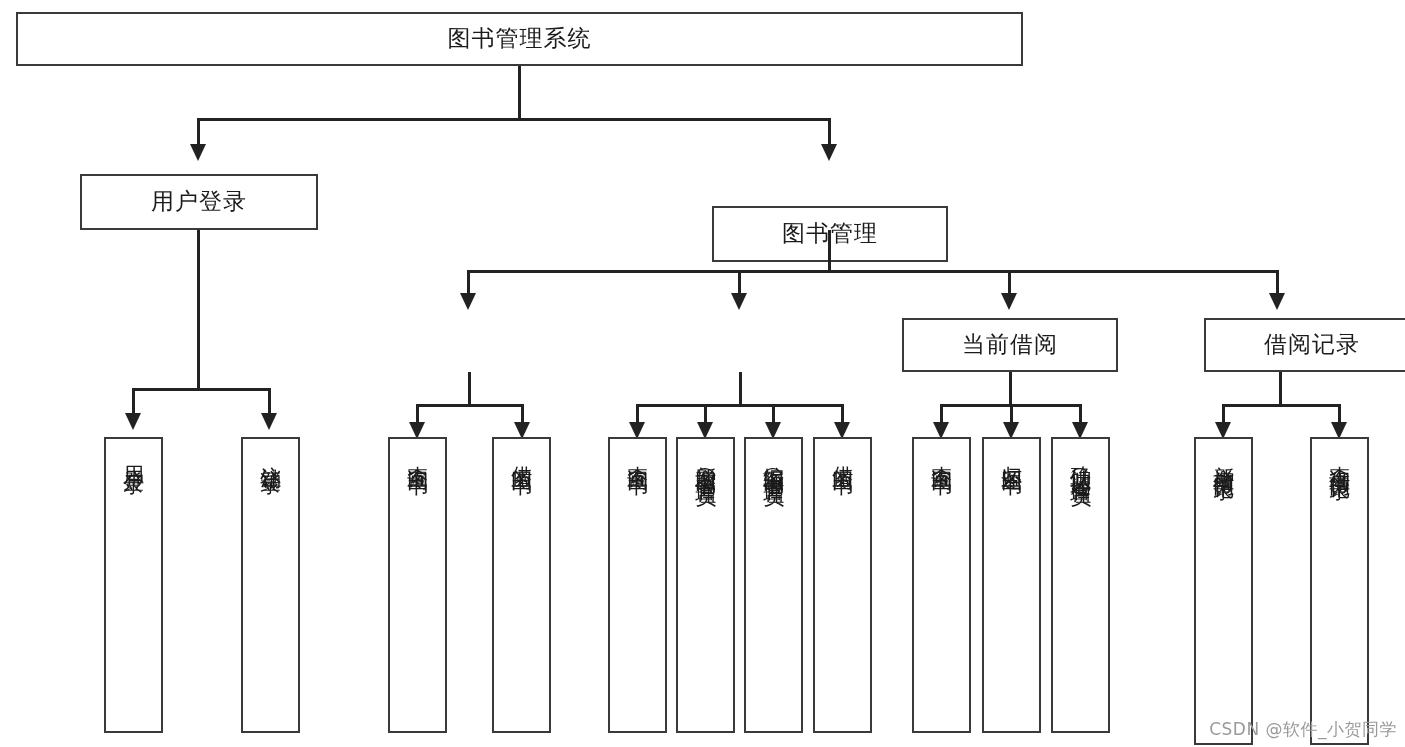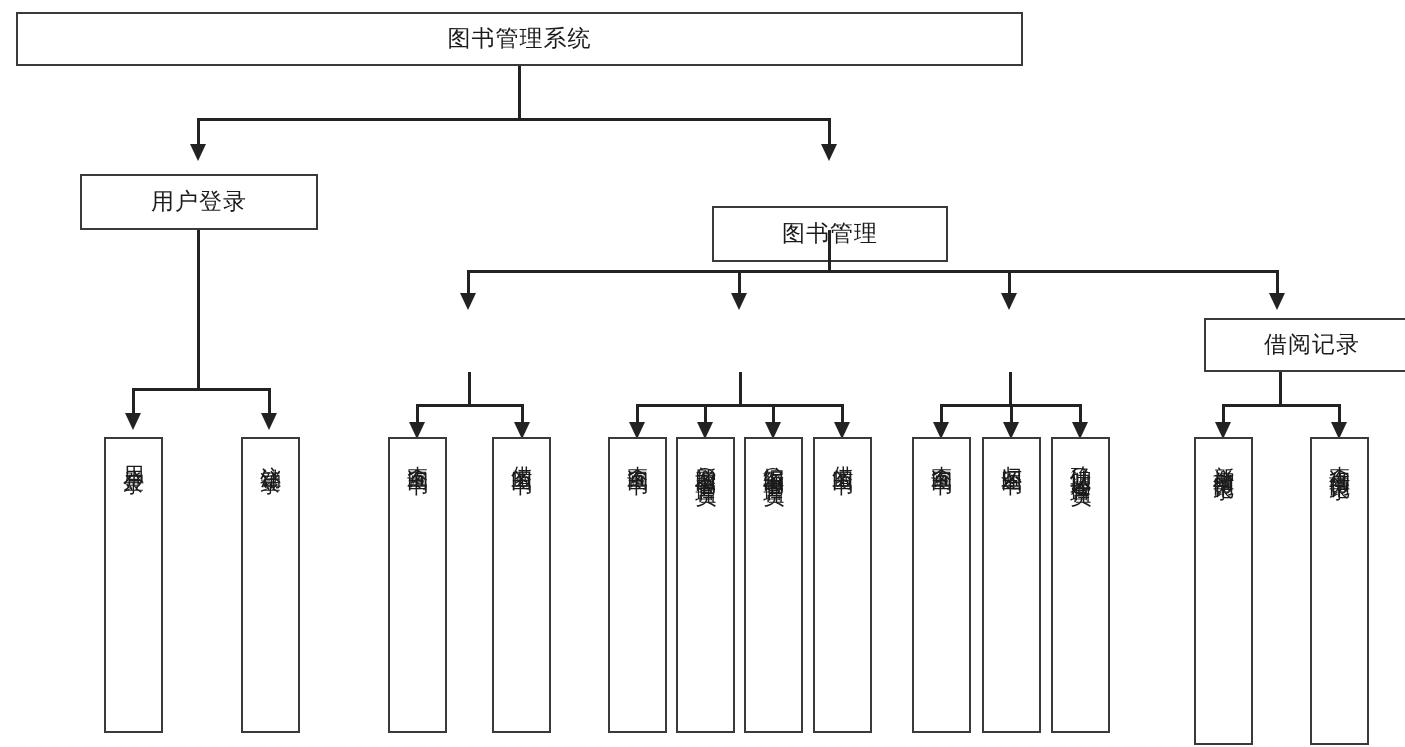--- a/index.html
+++ b/index.html
@@ -118,20 +118,23 @@
 
   <div class="edge v" style="left:738px; top:270px; width:3px; height:25px;"></div>
   <div class="arrow" style="left:731px; top:293px;"></div>
 
   <div class="edge v" style="left:1008px; top:270px; width:3px; height:25px;"></div>
   <div class="arrow" style="left:1001px; top:293px;"></div>
 
   <div class="edge v" style="left:1276px; top:270px; width:3px; height:25px;"></div>
   <div class="arrow" style="left:1269px; top:293px;"></div>
 
+  <div class="node horiz" style="left:902px; top:318px; width:216px; height:54px;">
+    <span>当前借阅</span>
+  </div>
   <div class="node horiz" style="left:1172px; top:318px; width:216px; height:54px;margin-left:32px;">
     <span>借阅记录</span>
   </div>
 
   <div class="edge v" style="left:468px; top:372px; width:3px; height:34px;"></div>
   <div class="edge h" style="left:416px; top:404px; width:108px; height:3px;"></div>
   <div class="edge v" style="left:416px; top:404px; width:3px; height:22px;"></div>
   <div class="arrow" style="left:409px; top:422px;"></div>
   <div class="edge v" style="left:521px; top:404px; width:3px; height:22px;"></div>
   <div class="arrow" style="left:514px; top:422px;"></div>
@@ -200,14 +203,15 @@
     <span class="vtext">确认归还（管理员）</span>
   </div>
 
   <div class="node vert" style="left:1194px; top:437px; width:59px; height:308px;">
     <span class="vtext">新增借阅记录</span>
   </div>
   <div class="node vert" style="left:1310px; top:437px; width:59px; height:308px;">
     <span class="vtext">查询借阅记录</span>
   </div>
 
+  <div id="watermark">CSDN @软件_小贺同学</div>
 
 </div>
 
 </body></html>

